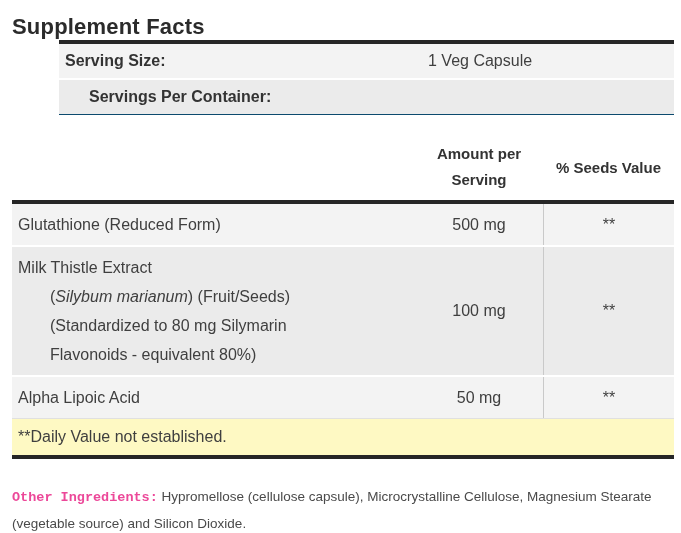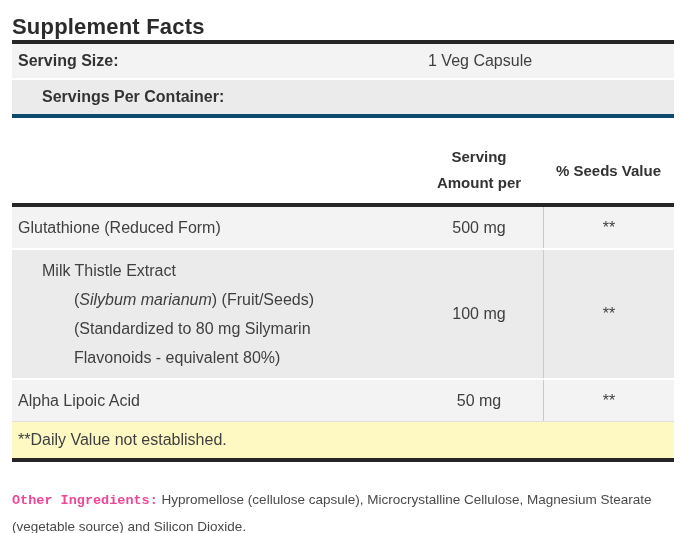--- a/index.html
+++ b/index.html
@@ -45,21 +45,21 @@
     font-weight: bold;
     color: #333333;
   }
   .serving-row .value-cell {
     grid-column: 2 / 4;
     padding: 8px 0 8px 13px;
   }
   .row-light { background: var(--row-light); }
   .row-dark  { background: var(--row-dark); }
   .serving-row + .serving-row { border-top: 2px solid #ffffff; padding-left: 24px; }
-  .serving-section { border-bottom: 4px solid #0c4a6e; }
+  .serving-section { border-bottom: 1px solid #0c4a6e; margin-left: 47px; }
 
   
   .col-header-row {
     padding: 26px 0 7px 0;
     align-items: center;
     border-bottom: 4px solid var(--rule);
   }
   .amount-header {
     grid-column: 2 / 3;
     text-align: center;
@@ -73,21 +73,21 @@
     text-align: center;
     font-weight: bold;
     font-size: 15px;
     color: #333333;
   }
 
   
   .ing-row { font-size: 16px; }
   .ing-row + .ing-row { border-top: 2px solid #ffffff; }
   .ing-row .name-cell { padding: 11px 0 11px 6px; line-height: 19px; }
-  .ing-row.multi .name-cell { padding: 6px 0 6px 6px; line-height: 29px; margin-left: 24px; }
+  .ing-row.multi .name-cell { padding: 6px 0 6px 6px; line-height: 29px; }
   .ing-row .detail-line { padding-left: 32px; }
   .ing-row .amount-cell,
   .ing-row .dv-cell {
     display: flex;
     align-items: center;
     justify-content: center;
   }
   .ing-row .dv-cell { border-left: 1px solid var(--divider); }
   .sci-name { font-style: italic; }
 
@@ -124,22 +124,22 @@
         <div class="label-cell">Serving Size:</div>
         <div class="value-cell">1 Veg Capsule</div>
       </div>
       <div class="grid-row serving-row row-dark">
         <div class="label-cell">Servings Per Container:</div>
       </div>
     </div>
 
     <div class="grid-row col-header-row">
       <div class="amount-header">
+        <div>Amount per</div>
         <div>Serving</div>
-        <div>Amount per</div>
       </div>
       <div class="dv-header">% Seeds Value</div>
     </div>
 
     <div class="grid-row ing-row row-light">
       <div class="name-cell">Glutathione (Reduced Form)</div>
       <div class="amount-cell">500 mg</div>
       <div class="dv-cell">**</div>
     </div>
 

